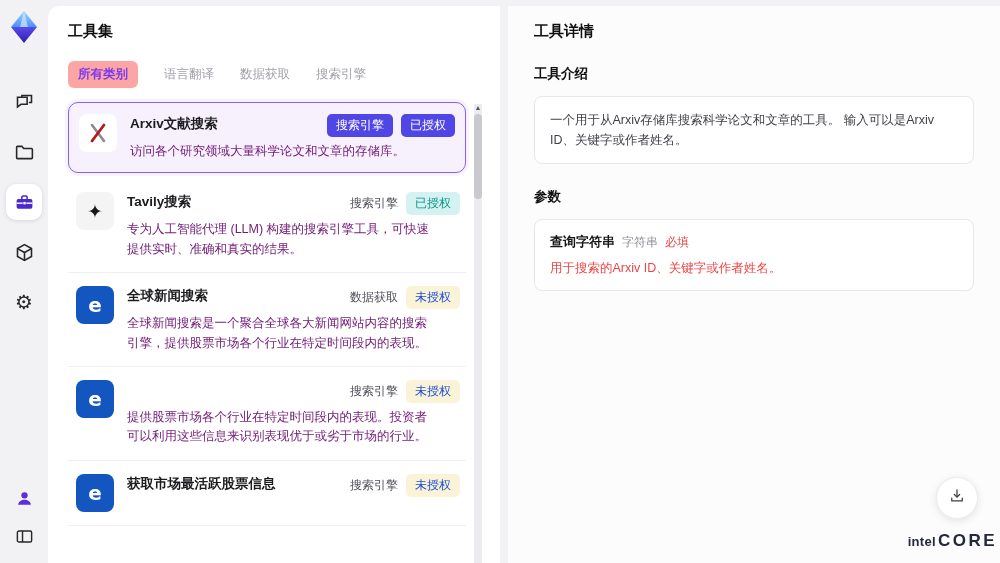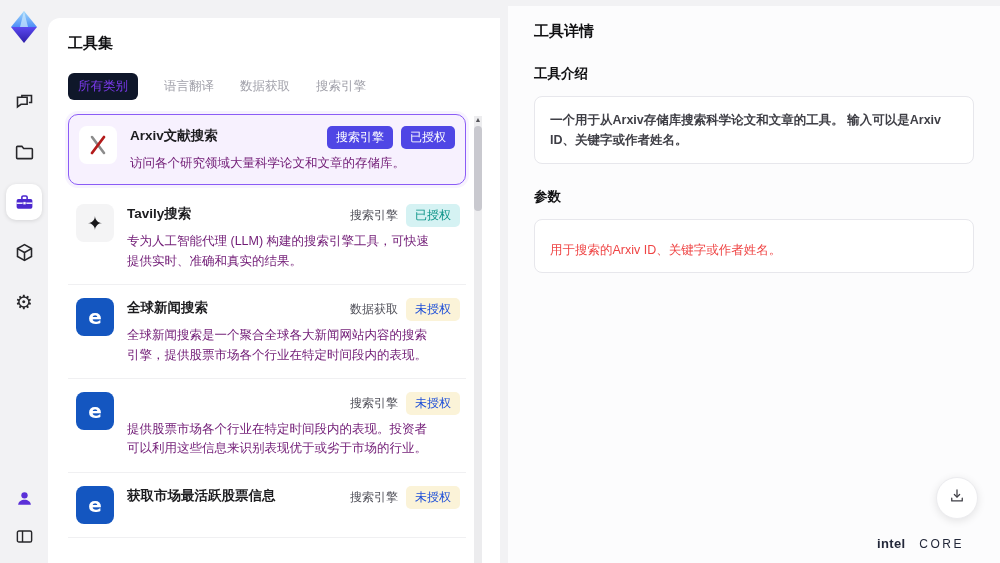--- a/index.html
+++ b/index.html
@@ -12,29 +12,29 @@
   .sidebar { position:absolute; left:0; top:0; width:48px; height:563px;
     background:#f2f2f4; display:flex; flex-direction:column; align-items:center; z-index:5;}
   .logo { margin-top:10px; width:32px; height:34px; }
   .side-icons { margin-top:40px; display:flex; flex-direction:column; gap:14px; align-items:center; }
   .side-btn { width:36px; height:36px; border-radius:10px; display:flex; align-items:center; justify-content:center; cursor:pointer; color:#27272a; }
   .side-btn.active { background:#ffffff; box-shadow:0 1px 4px rgba(0,0,0,.12); }
   .side-btn svg { display:block; }
   .gear-glyph { font-size:20px; line-height:1; color:#27272a; }
   .side-bottom { margin-top:auto; margin-bottom:14px; display:flex; flex-direction:column; gap:12px; align-items:center; }
   
-  .left-panel { position:absolute; left:48px; top:18px; width:452px; bottom:0;
+  .left-panel { position:absolute; left:48px; top:6px; width:452px; bottom:0;
     background:#ffffff; border-top-left-radius:12px; padding:16px 20px 0 20px; }
   .right-panel { position:absolute; left:508px; right:0; top:6px; bottom:0;
     background:#fcfcfd; padding:16px 26px 0 26px; }
   .panel-title { font-size:15px; font-weight:bold; color:#111113; }
   
   .tabs { display:flex; gap:26px; align-items:center; margin-top:20px; margin-bottom:14px; }
   .tab { font-size:12.5px; color:#a1a1aa; cursor:pointer; padding:5px 0; white-space:nowrap; }
-  .tab.active { color:#7c3aed; background:#0f172a; padding:5px 10px; border-radius:6px; font-weight:normal; }
+  .tab.active { color:#7c3aed; background:#fca5a5; padding:5px 10px; border-radius:6px; font-weight:bold; }
   
   .tool-list { position:relative; padding-right:14px; }
   .tool-row { display:flex; padding:13px 6px 13px 8px; border-bottom:1px solid #f0f0f2; cursor:pointer; }
   .tool-row.selected { border:1.5px solid #8b5cf6; background:#f7f1fe; border-radius:10px;
     padding:11px 10px; margin-bottom:6px; box-shadow:0 0 0 3px rgba(139,92,246,.07); }
   .tool-icon { width:38px; height:38px; border-radius:8px; flex:none; margin-right:13px;
     display:flex; align-items:center; justify-content:center; background:#f4f4f5; overflow:hidden; }
   .tool-icon.white { background:#ffffff; }
   .tool-icon.blue { background:#1456c0; }
   .tool-icon .star { font-size:19px; color:#18181b; }
@@ -50,33 +50,33 @@
   .badge.warn { background:#fbf3d8; color:#1d4ed8; }
   .tool-desc { font-size:12.5px; color:#701a75; line-height:1.55; margin-top:5px; max-width:305px; }
   
   .scroll-track { position:absolute; right:-2px; top:2px; bottom:-420px; width:8px; background:#ececee; }
   .scroll-thumb { position:absolute; top:10px; left:0; width:8px; height:85px; background:#c9c9cf; border-radius:4px; }
   .scroll-arrow { position:absolute; left:0; width:8px; text-align:center; font-size:7px; color:#55555a; line-height:8px; }
   .scroll-arrow.up { top:0; }
   
   .section-heading { font-size:13.5px; font-weight:bold; color:#111113; margin-top:24px; }
   .info-box { margin-top:13px; background:#ffffff; border:1px solid #e7e7ec; border-radius:8px; padding:13px 15px; }
-  .intro-text { font-size:12.5px; color:#3f3f46; line-height:1.6;font-weight:bold; }
+  .intro-text { font-size:12.5px; color:#3f3f46; line-height:1.6; }
   .param-line { display:flex; align-items:baseline; gap:7px; }
   .param-name { font-size:13px; font-weight:bold; color:#18181b; }
   .param-type { font-size:12px; color:#8a8a93; }
   .param-required { font-size:12px; color:#e5484d; }
   .param-desc { font-size:12.5px; color:#ef4444; margin-top:9px; }
   
   .download-fab { position:absolute; right:22px; bottom:44px; width:42px; height:42px; border-radius:50%;
     background:#ffffff; border:1px solid #ececef; box-shadow:0 2px 8px rgba(0,0,0,.10);
     display:flex; align-items:center; justify-content:center; cursor:pointer; }
-  .intel-brand { position:absolute; right:36px; bottom:12px; display:flex; align-items:baseline; gap:14px; color:#23283a; }
+  .intel-brand { position:absolute; right:3px; bottom:12px; display:flex; align-items:baseline; gap:2px; color:#23283a; }
   .intel-word { font-size:13px; font-weight:bold; letter-spacing:.3px; }
-  .core-word { font-size:12px; letter-spacing:2.5px; font-weight:400; text-transform:uppercase; }
+  .core-word { font-size:17px; letter-spacing:2.5px; font-weight:700; text-transform:uppercase; }
 </style>
 </head>
 <body>
 
 <div class="sidebar">
   <div class="logo">
     <svg width="32" height="34" viewBox="0 0 32 34">
       <defs>
         <linearGradient id="gTop" x1="0" y1="0" x2="0" y2="1">
           <stop offset="0" stop-color="#9fd8fb"></stop>
@@ -255,20 +255,25 @@
 <div class="right-panel">
   <div class="panel-title">工具详情</div>
 
   <div class="section-heading">工具介绍</div>
   <div class="info-box">
     <div class="intro-text">一个用于从Arxiv存储库搜索科学论文和文章的工具。 输入可以是Arxiv ID、关键字或作者姓名。</div>
   </div>
 
   <div class="section-heading">参数</div>
   <div class="info-box">
+    <div class="param-line">
+      <span class="param-name">查询字符串</span>
+      <span class="param-type">字符串</span>
+      <span class="param-required">必填</span>
+    </div>
     <div class="param-desc">用于搜索的Arxiv ID、关键字或作者姓名。</div>
   </div>
 </div>
 
 <div class="download-fab">
   <span>
     <svg width="18" height="18" viewBox="0 0 24 24" fill="none" stroke="#3f3f46" stroke-width="1.7" stroke-linecap="round" stroke-linejoin="round">
       <path d="M12 4v9"></path>
         <path d="M8.5 10L12 13.5 15.5 10"></path>
         <path d="M5 15v3.5h14V15"></path>

